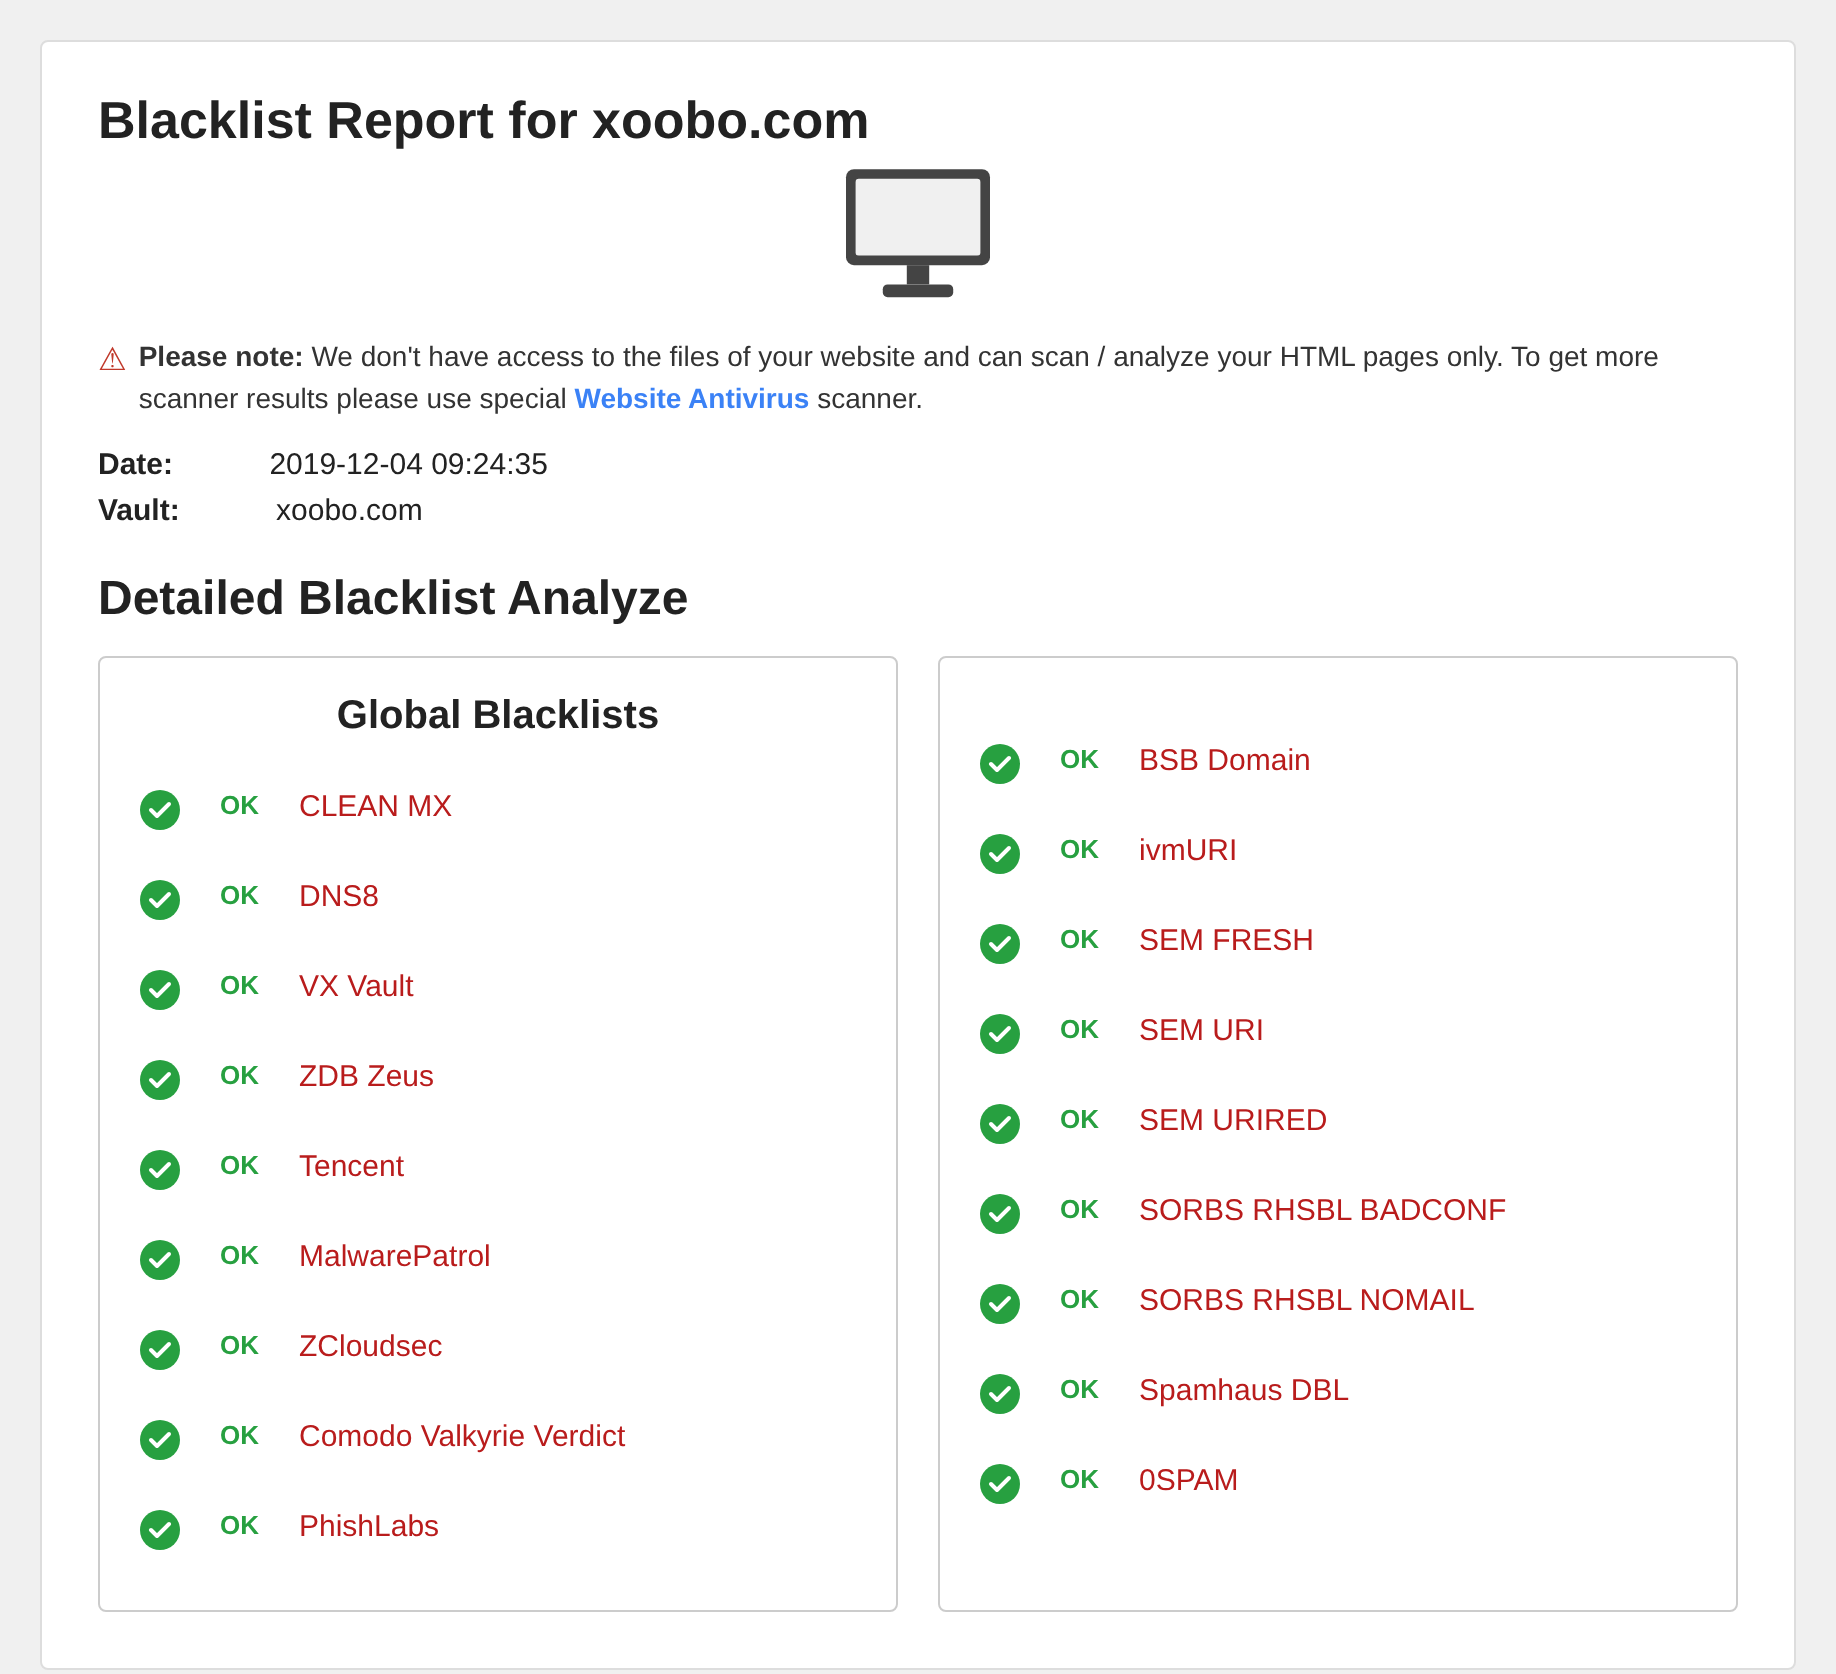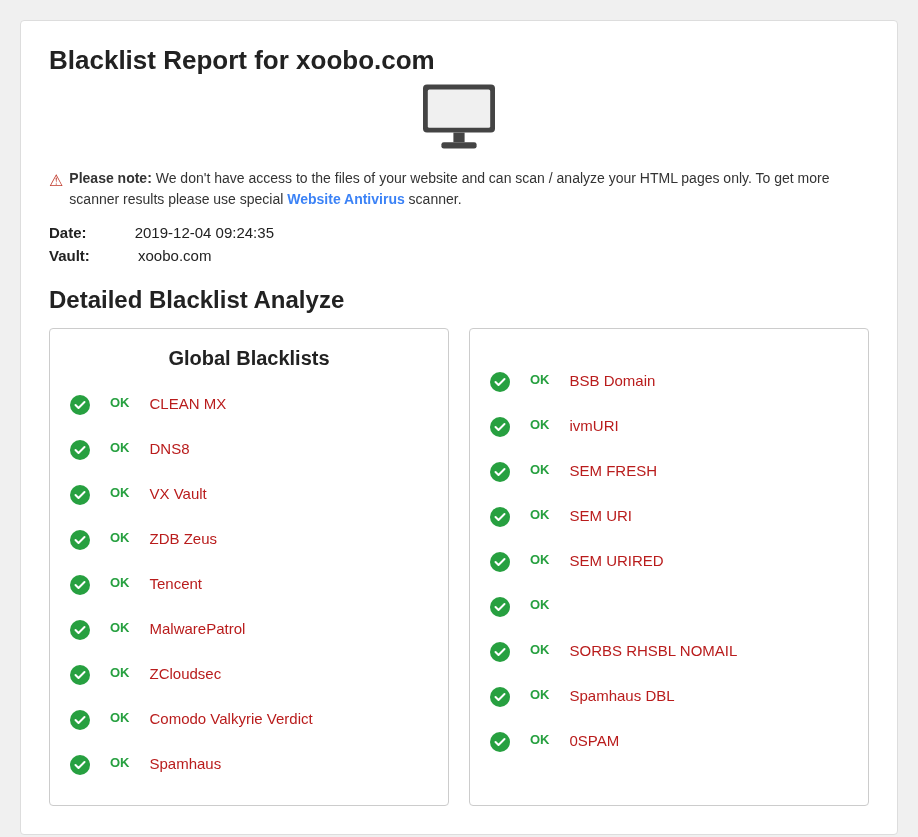--- a/index.html
+++ b/index.html
@@ -232,21 +232,21 @@
       <span class="ok-label">OK</span>
       <span class="item-name">Comodo Valkyrie Verdict</span>
     </div>
           <div class="list-item">
       <span class="ok-icon">
         <svg viewBox="0 0 12 12" xmlns="http://www.w3.org/2000/svg">
                 <path d="M1.5 6l3 3 6-6" stroke="#fff" stroke-width="2" fill="none" stroke-linecap="round" stroke-linejoin="round"></path>
               </svg>
       </span>
       <span class="ok-label">OK</span>
-      <span class="item-name">Spamhaus</span>
+      <span class="item-name">PhishLabs</span>
     </div>
         </div>
     </div>
 
     <div class="blacklist-panel">
       <div id="spam-list">
           <div class="list-item">
       <span class="ok-icon">
         <svg viewBox="0 0 12 12" xmlns="http://www.w3.org/2000/svg">
                 <path d="M1.5 6l3 3 6-6" stroke="#fff" stroke-width="2" fill="none" stroke-linecap="round" stroke-linejoin="round"></path>
@@ -291,20 +291,21 @@
       <span class="ok-label">OK</span>
       <span class="item-name">SEM URIRED</span>
     </div>
           <div class="list-item">
       <span class="ok-icon">
         <svg viewBox="0 0 12 12" xmlns="http://www.w3.org/2000/svg">
                 <path d="M1.5 6l3 3 6-6" stroke="#fff" stroke-width="2" fill="none" stroke-linecap="round" stroke-linejoin="round"></path>
               </svg>
       </span>
       <span class="ok-label">OK</span>
+      <span class="item-name">SORBS RHSBL BADCONF</span>
     </div>
           <div class="list-item">
       <span class="ok-icon">
         <svg viewBox="0 0 12 12" xmlns="http://www.w3.org/2000/svg">
                 <path d="M1.5 6l3 3 6-6" stroke="#fff" stroke-width="2" fill="none" stroke-linecap="round" stroke-linejoin="round"></path>
               </svg>
       </span>
       <span class="ok-label">OK</span>
       <span class="item-name">SORBS RHSBL NOMAIL</span>
     </div>

